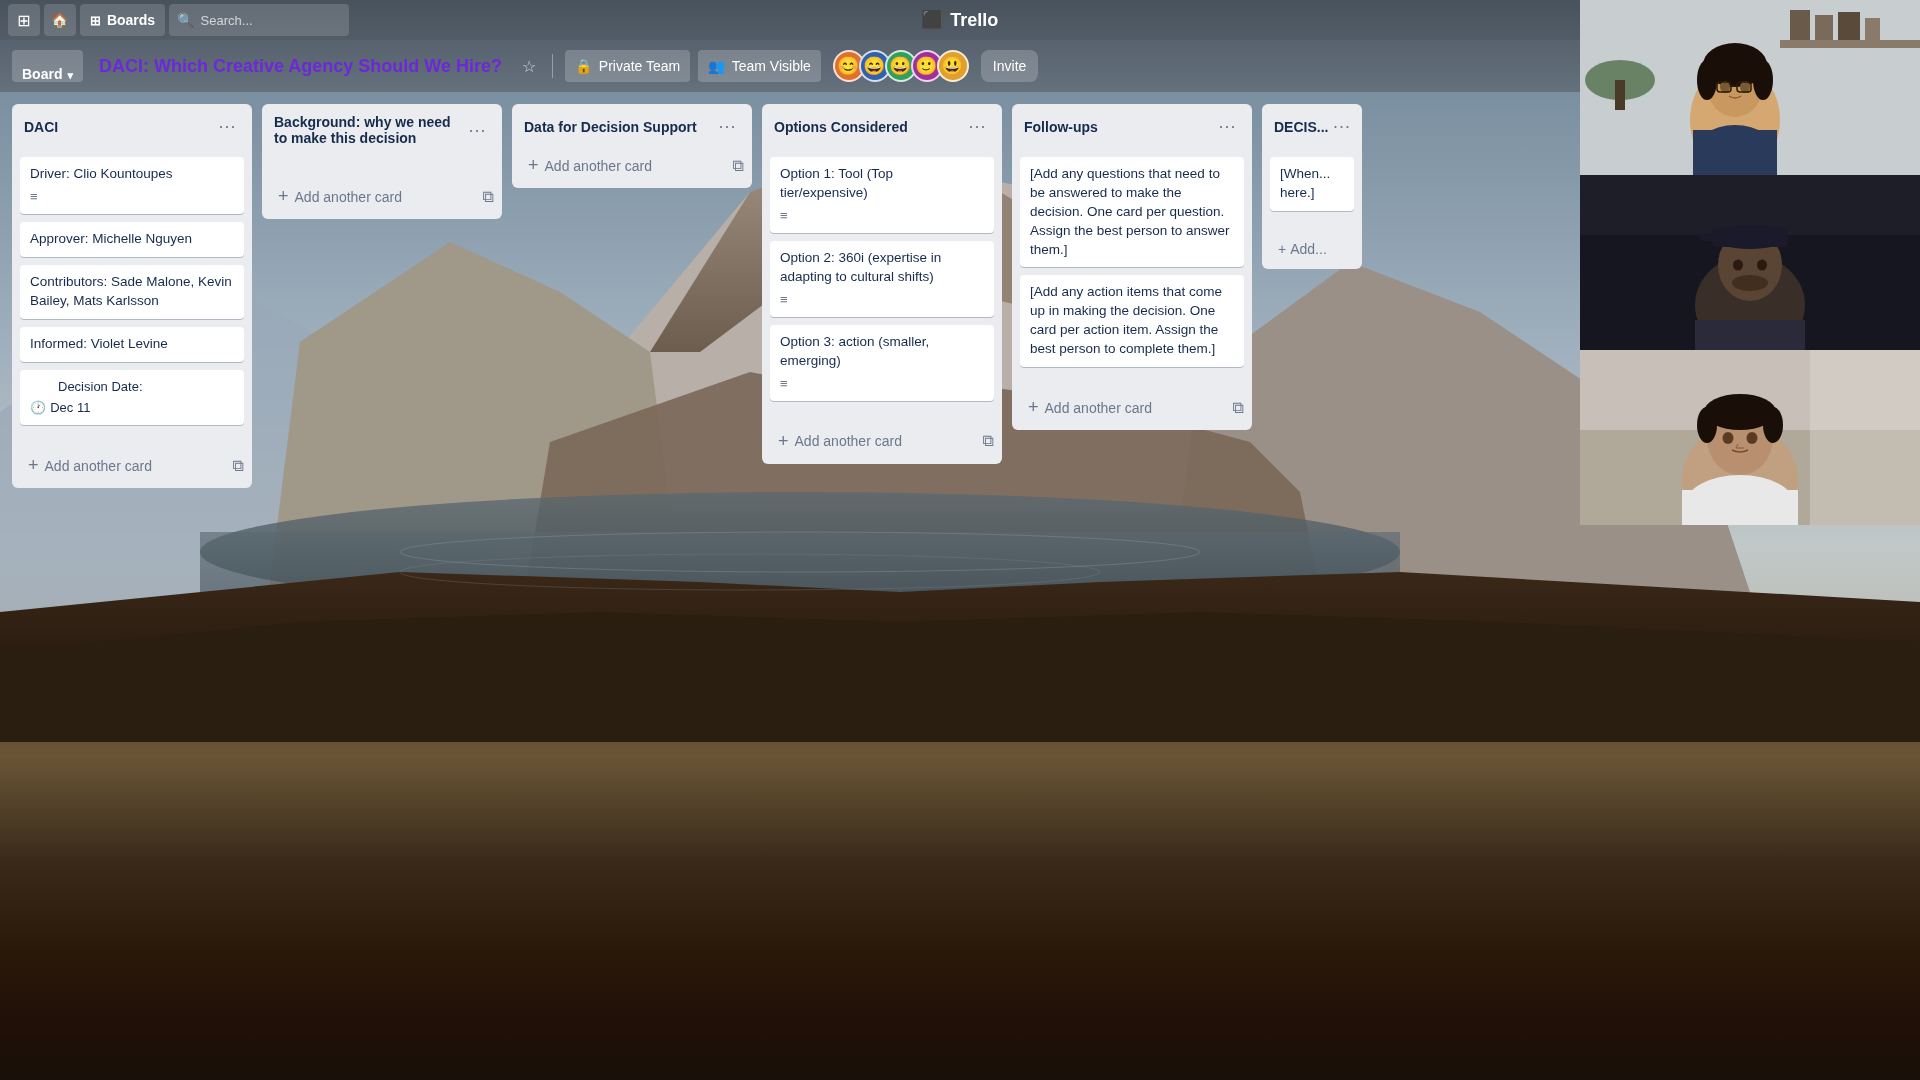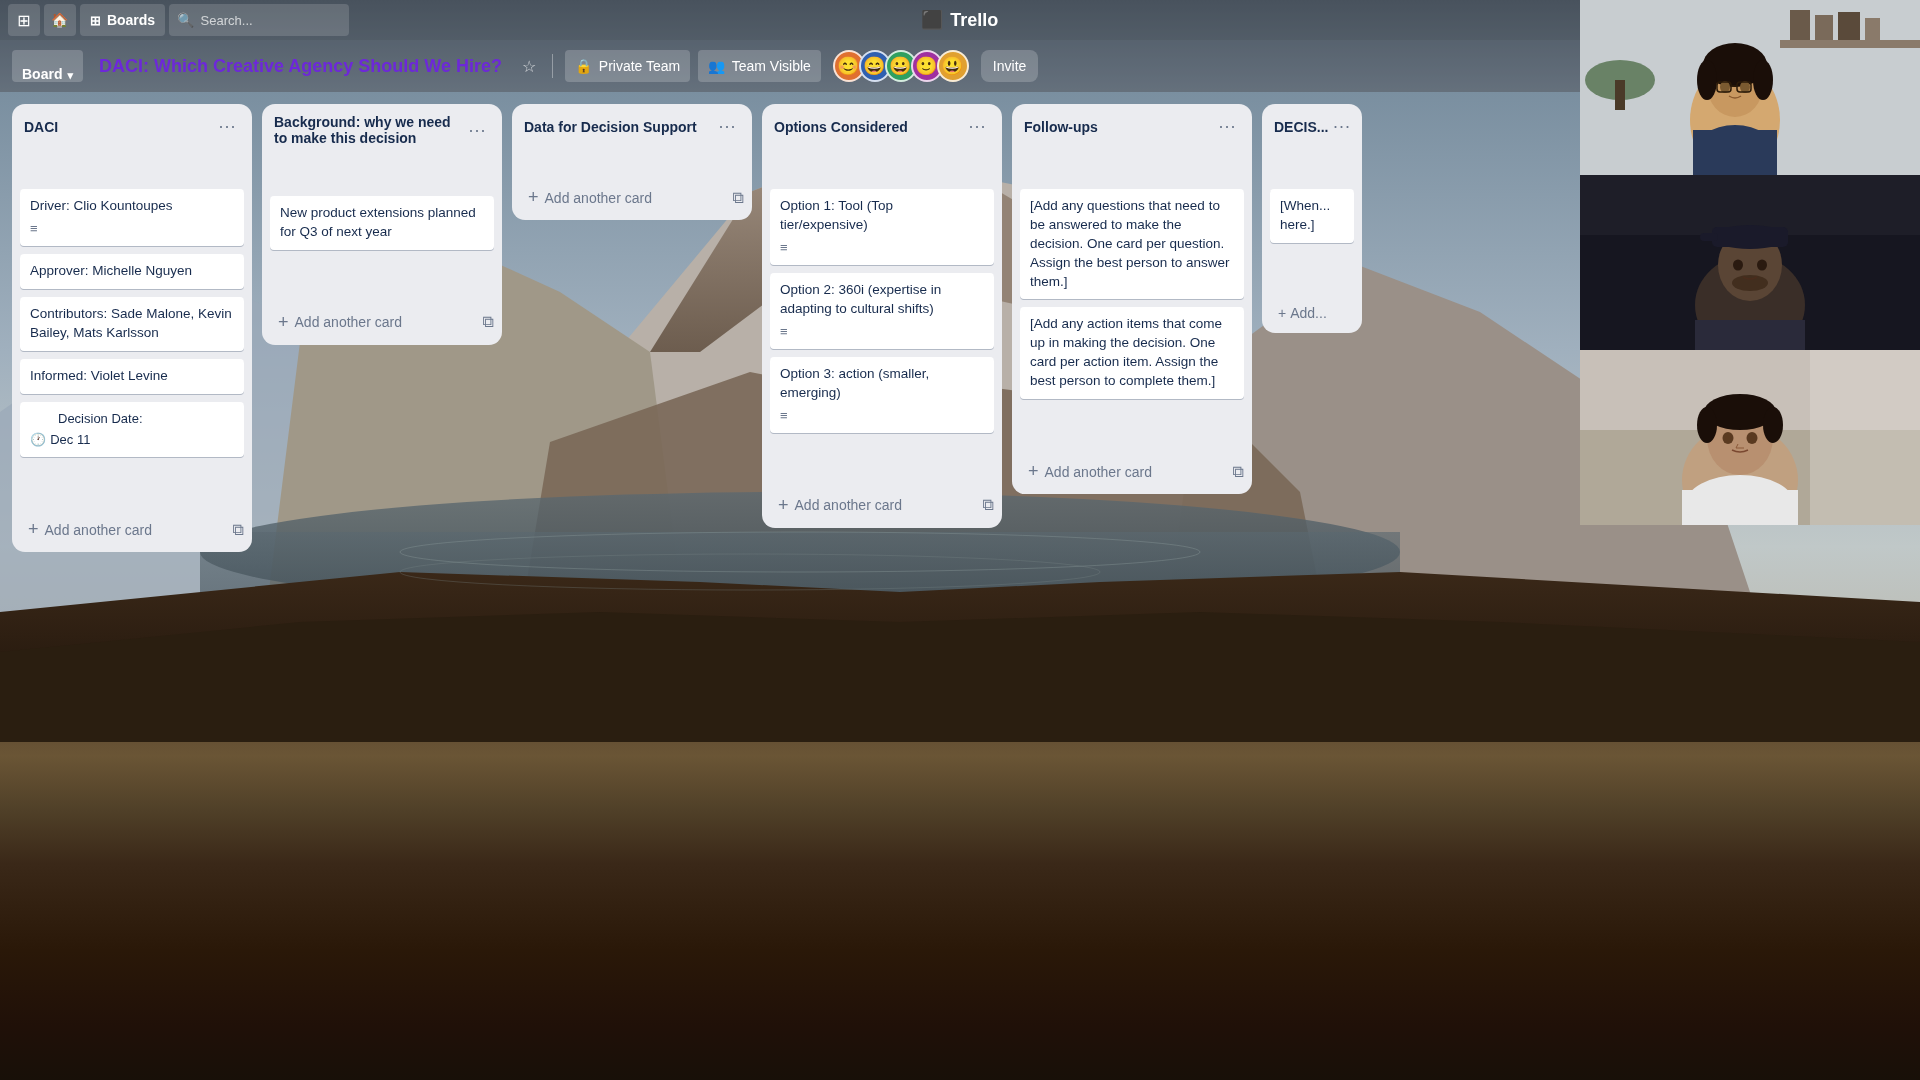--- a/index.html
+++ b/index.html
@@ -117,25 +117,25 @@
       display: flex; align-items: flex-start;
       padding: 12px;
       gap: 10px;
       overflow-x: auto;
       height: calc(1080px - 92px);
     }
 
     
     .list {
       background: #ebecf0;
-      border-radius: 13px;
+      border-radius: 6px;
       width: 240px;
       min-width: 240px;
       max-height: 85vh;
-      display: flex; flex-direction: column; gap: 32px;
+      display: flex; flex-direction: column;
     }
     .list-header {
       display: flex; align-items: center; justify-content: space-between;
       padding: 10px 12px 6px;
     }
     .list-title {
       font-size: 14px; font-weight: 700; color: #172b4d;
       flex: 1;
     }
     .list-menu-btn {
@@ -355,23 +355,20 @@
       <button class="template-btn">⧉</button>
     </div>
   </div>
 
   <div class="list">
     <div class="list-header">
       <span class="list-title">Background: why we need to make this decision</span>
       <button class="list-menu-btn">···</button>
     </div>
     <div class="list-cards">
-      <div class="card">
-        <div>New product extensions planned for Q3 of next year</div>
-      </div>
     </div>
     <div class="list-add-footer">
       <button class="add-card-btn">
         <span class="add-card-icon">+</span>
         <span>Add another card</span>
       </button>
       <button class="template-btn">⧉</button>
     </div>
   </div>
 

